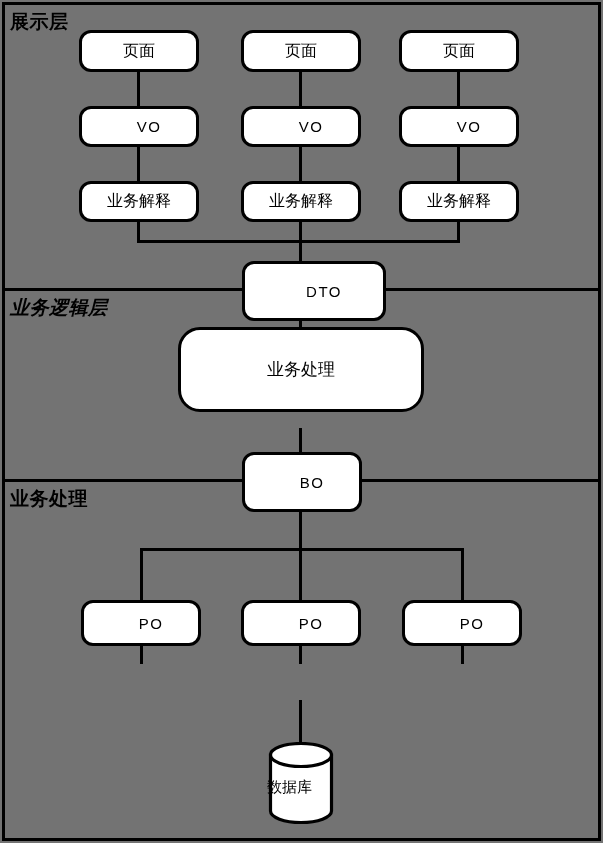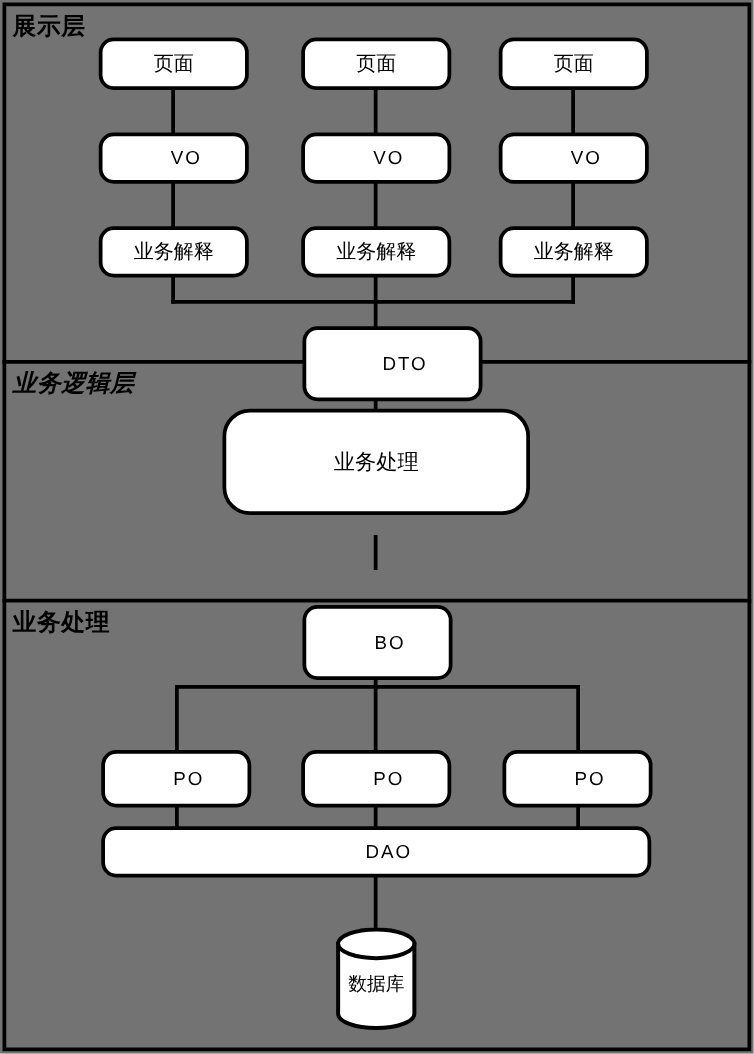--- a/index.html
+++ b/index.html
@@ -20,21 +20,21 @@
   .node{
     position:absolute;background:#fff;border:3px solid #000;border-radius:12px;
     display:flex;align-items:center;justify-content:center;
     font-size:16px;z-index:2;box-sizing:border-box;text-align:center;
   }
   .node.latin{font-size:15px;letter-spacing:1.5px;padding-left:20px;}
   .node.big{border-radius:22px;font-size:17px;}
   .cyl{position:absolute;left:267px;top:742px;width:68px;height:84px;z-index:2;}
   .cyl svg{display:block;}
   .cyl-label{
-    position:absolute;left:0;right:0;top:36px;text-align:center;font-size:15px;z-index:3;
+    position:absolute;left:0;right:0;top:36px;text-align:left;font-size:15px;z-index:3;
   }
   .watermark{
     position:absolute;top:803px;right:13px;font-size:18px;letter-spacing:1px;z-index:4;
   }
 </style>
 </head>
 <body>
 
 <div class="canvas" style="background: #737373;">
 
@@ -76,26 +76,25 @@
   <div class="node latin" style="left:79px;top:106px;width:120px;height:41px;">VO</div>
   <div class="node latin" style="left:241px;top:106px;width:120px;height:41px;">VO</div>
   <div class="node latin" style="left:399px;top:106px;width:120px;height:41px;">VO</div>
 
   <div class="node" style="left:79px;top:181px;width:120px;height:41px;">业务解释</div>
   <div class="node" style="left:241px;top:181px;width:120px;height:41px;">业务解释</div>
   <div class="node" style="left:399px;top:181px;width:120px;height:41px;">业务解释</div>
 
   <div class="node latin" style="left:242px;top:261px;width:144px;height:60px;">DTO</div>
   <div class="node big" style="left:178px;top:327px;width:246px;height:85px;">业务处理</div>
-  <div class="node latin" style="left:242px;top:452px;width:120px;height:60px;margin-top:32px;">BO</div>
+  <div class="node latin" style="left:242px;top:452px;width:120px;height:60px;">BO</div>
 
   <div class="node latin" style="left:81px;top:600px;width:120px;height:46px;">PO</div>
   <div class="node latin" style="left:241px;top:600px;width:120px;height:46px;">PO</div>
   <div class="node latin" style="left:402px;top:600px;width:120px;height:46px;">PO</div>
-  <div class="node latin" style="left:81px;top:661px;width:440px;height:41px;">DAO</div>
 
   <div class="cyl">
     <svg width="68" height="84" viewBox="0 0 68 84">
       <path d="M3.5 13 L3.5 69 A30.5 11.5 0 0 0 64.5 69 L64.5 13 Z" fill="#ffffff" stroke="#000000" stroke-width="3.2"></path>
       <ellipse cx="34" cy="13" rx="30.5" ry="11.5" fill="#ffffff" stroke="#000000" stroke-width="3.2"></ellipse>
     </svg>
     <div class="cyl-label">数据库</div>
   </div>
 
 

